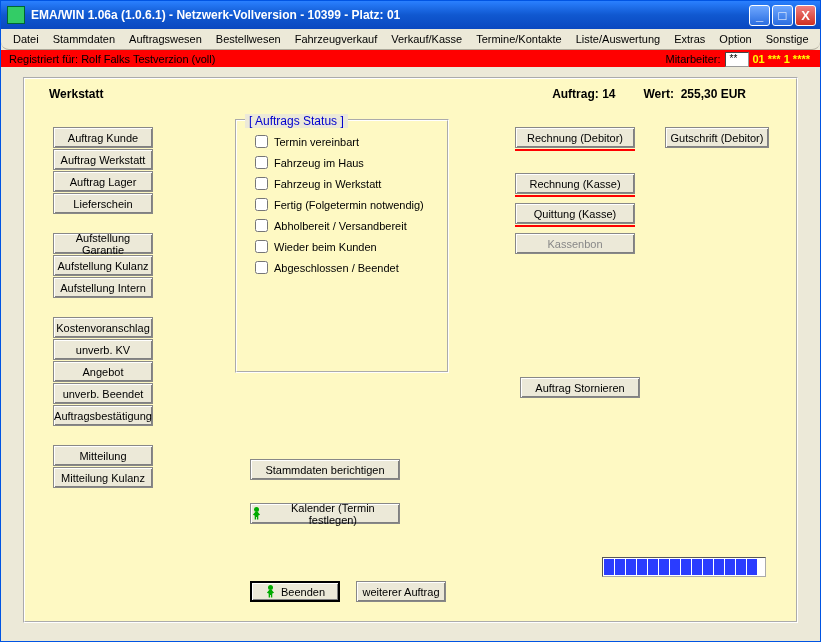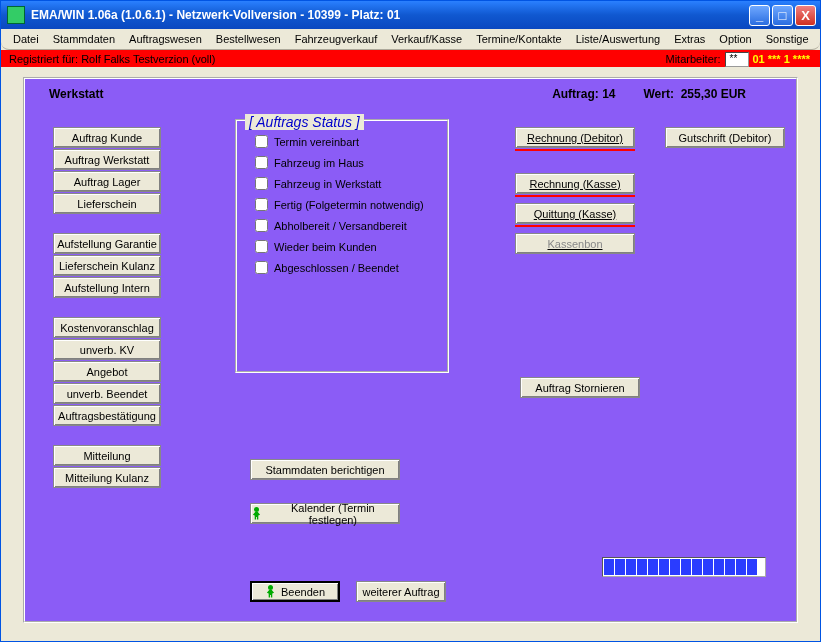--- a/index.html
+++ b/index.html
@@ -10,38 +10,38 @@
 .title-buttons div{width:21px;height:21px;border-radius:3px;display:flex;align-items:center;justify-content:center;font-weight:bold;font-size:13px;font-family:Arial;color:#fff;border:1px solid #fff;box-sizing:border-box;}
 .tb-min,.tb-max{background:linear-gradient(#6fa8ff,#2a6de0);}
 .tb-close{background:linear-gradient(#f08080,#d03020);}
 .menubar{height:20px;background:#ece9d8;display:flex;align-items:center;padding:0 6px;gap:2px;border-bottom:1px solid #aca899;border-radius:8px;}
 .menubar span{padding:2px 6px;cursor:default;}
 .redbar{height:18px;background:#ff0000;color:#000;font-size:11px;display:flex;align-items:center;padding-left:8px;}
 .red-right{margin-left:auto;display:flex;align-items:center;}
 .mitbox{background:#fff;border:1px inset #999;padding:0 4px;margin:0 4px;font-size:10px;min-width:14px;height:13px;display:inline-block;}
 .yellow{color:#ffff00;font-weight:bold;margin-right:10px;}
 .client{position:absolute;top:66px;left:0;right:0;bottom:0;background:#ece9d8;}
-.panel{position:absolute;left:22px;top:10px;right:22px;bottom:18px;border:2px groove #fff;background:#8b5cf6;}
+.panel{position:absolute;left:22px;top:10px;right:22px;bottom:18px;border:2px groove #fff;background:#fef9c3;}
 .hdr{display:flex;font-weight:bold;font-size:12px;padding:8px 30px 6px 24px;}
 .hdr .sp{flex:1;}
 .leftcol{position:absolute;left:28px;top:48px;width:120px;}
-.btn{width:108px;height:21px;border:1px solid #888;background:#ece9d8;font-size:11px;margin-bottom:1px;box-shadow:1px 1px 0 #fff inset, -1px -1px 0 #808080 inset;cursor:default;display:flex;align-items:center;justify-content:center;padding:0;}
+.btn{width:100px;height:21px;border:1px solid #888;background:#ece9d8;font-size:11px;margin-bottom:1px;box-shadow:1px 1px 0 #fff inset, -1px -1px 0 #808080 inset;cursor:default;display:flex;align-items:center;justify-content:center;padding:0;}
 .btn-wide{width:150px;}
 .btn-dis{color:#888;}
 .gap{height:18px;}
 .fieldset{position:absolute;left:210px;top:40px;width:210px;height:250px;border:2px groove #fff;}
-.fieldset .legend{position:absolute;top:-7px;left:8px;background:#ece9d8;padding:0 4px;color:#0000cd;font-size:14px;font-style:italic;}
+.fieldset .legend{position:absolute;top:-7px;left:8px;background:#ece9d8;padding:0 4px;color:#0000cd;font-size:12px;}
 .fs-body{padding:14px 12px 8px 18px;}
 .chk{display:flex;align-items:center;margin-bottom:8px;}
 .chk input{margin:0 6px 0 0;width:13px;height:13px;}
 .midbtns{position:absolute;left:225px;top:380px;}
-.rcol{position:absolute;left:490px;top:48px;text-decoration:underline;}
+.rcol{position:absolute;left:490px;top:48px;}
 .rcol .btn{width:120px;margin-bottom:3px;}
 .rcol2{position:absolute;left:640px;top:48px;}
-.rcol2 .btn{width:120px;}
+.rcol2 .btn{width:104px;}
 .redline{height:2px;background:#ff0000;width:120px;margin-top:-2px;margin-bottom:6px;}
 .storno{position:absolute;left:495px;top:298px;}
 .storno .btn{width:120px;}
 .progress{position:absolute;right:30px;bottom:44px;width:160px;height:16px;border:1px inset #aaa;display:flex;padding:1px;gap:1px;background:#fff;}
 .pseg{width:10px;background:#2a3cff;}
 .bottom-btns{position:absolute;left:225px;bottom:18px;display:flex;gap:16px;}
 .btn-focus{border:2px solid #000;padding:0;}
 .icon-man{display:inline-block;width:12px;height:14px;margin-right:4px;position:relative;}
 .icon-man::before{content:"";position:absolute;top:0;left:3px;width:5px;height:5px;border-radius:50%;background:#0a0;}
 .icon-man::after{content:"";position:absolute;top:5px;left:1px;width:9px;height:8px;background:#0a0;clip-path:polygon(40% 0,60% 0,90% 40%,70% 50%,70% 100%,55% 100%,55% 70%,45% 70%,45% 100%,30% 100%,30% 50%,10% 40%);}
@@ -99,21 +99,21 @@
         <span style="width:20px;"></span>
       </div>
 
       <div class="leftcol">
         <button class="btn">Auftrag Kunde</button>
         <button class="btn">Auftrag Werkstatt</button>
         <button class="btn">Auftrag Lager</button>
         <button class="btn">Lieferschein</button>
         <div class="gap"></div>
         <button class="btn">Aufstellung Garantie</button>
-        <button class="btn">Lieferschein Kulanz</button>
+        <button class="btn">Aufstellung Kulanz</button>
         <button class="btn">Aufstellung Intern</button>
         <div class="gap"></div>
         <button class="btn">Kostenvoranschlag</button>
         <button class="btn">unverb. KV</button>
         <button class="btn">Angebot</button>
         <button class="btn">unverb. Beendet</button>
         <button class="btn">Auftragsbestätigung</button>
         <div class="gap"></div>
         <button class="btn">Mitteilung</button>
         <button class="btn">Mitteilung Kulanz</button>

